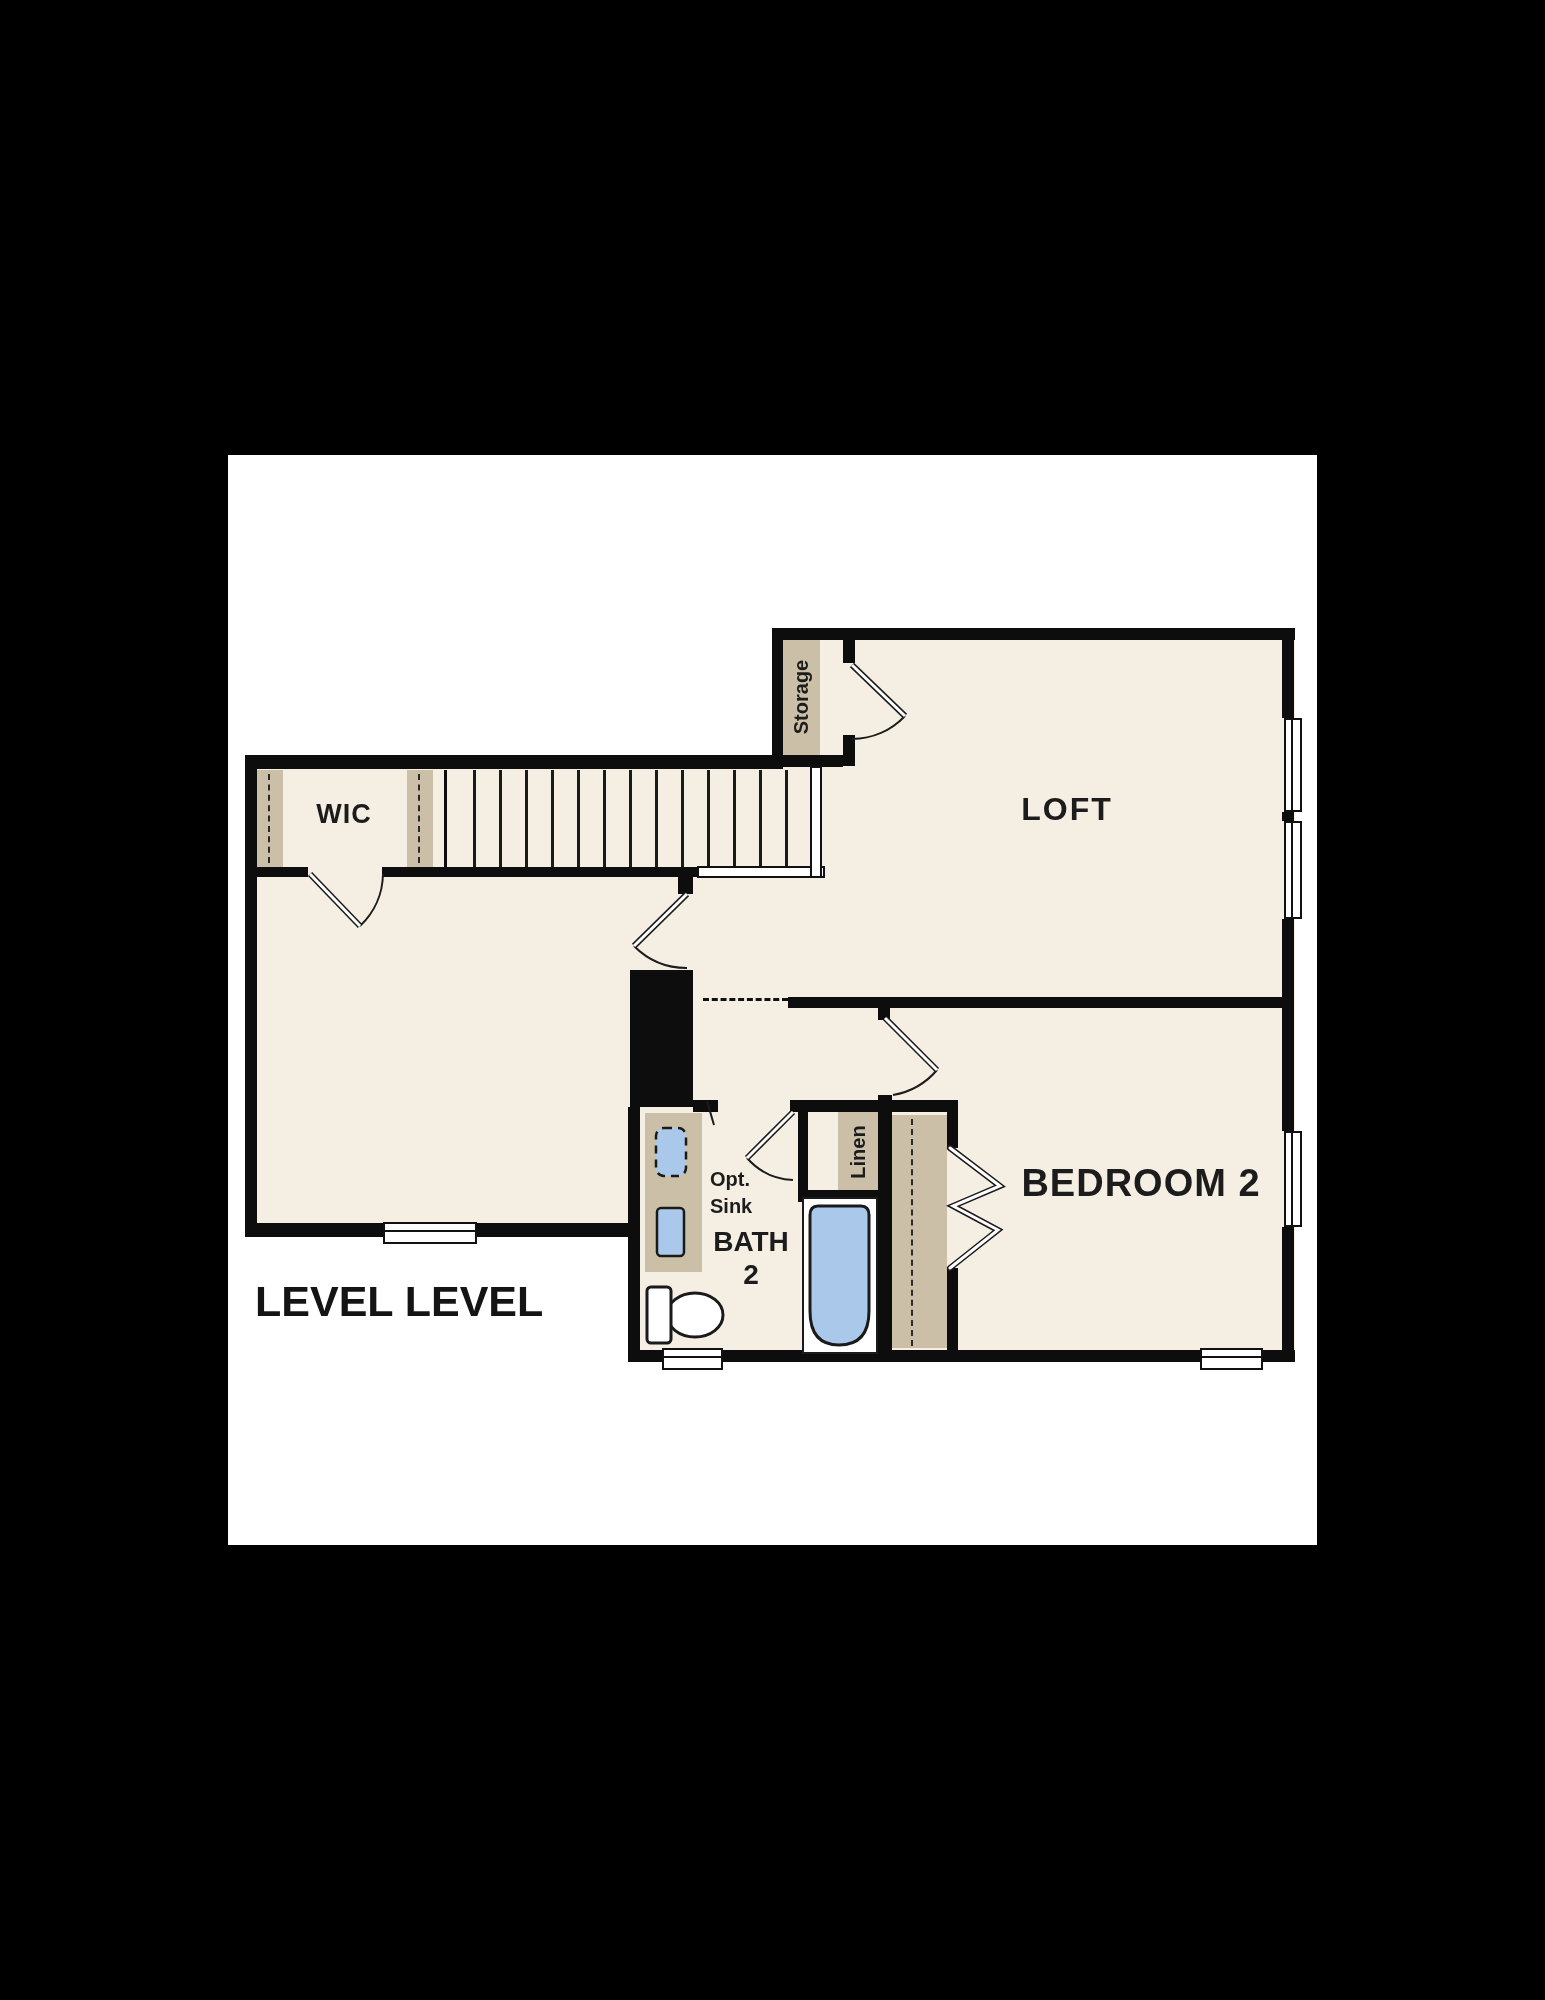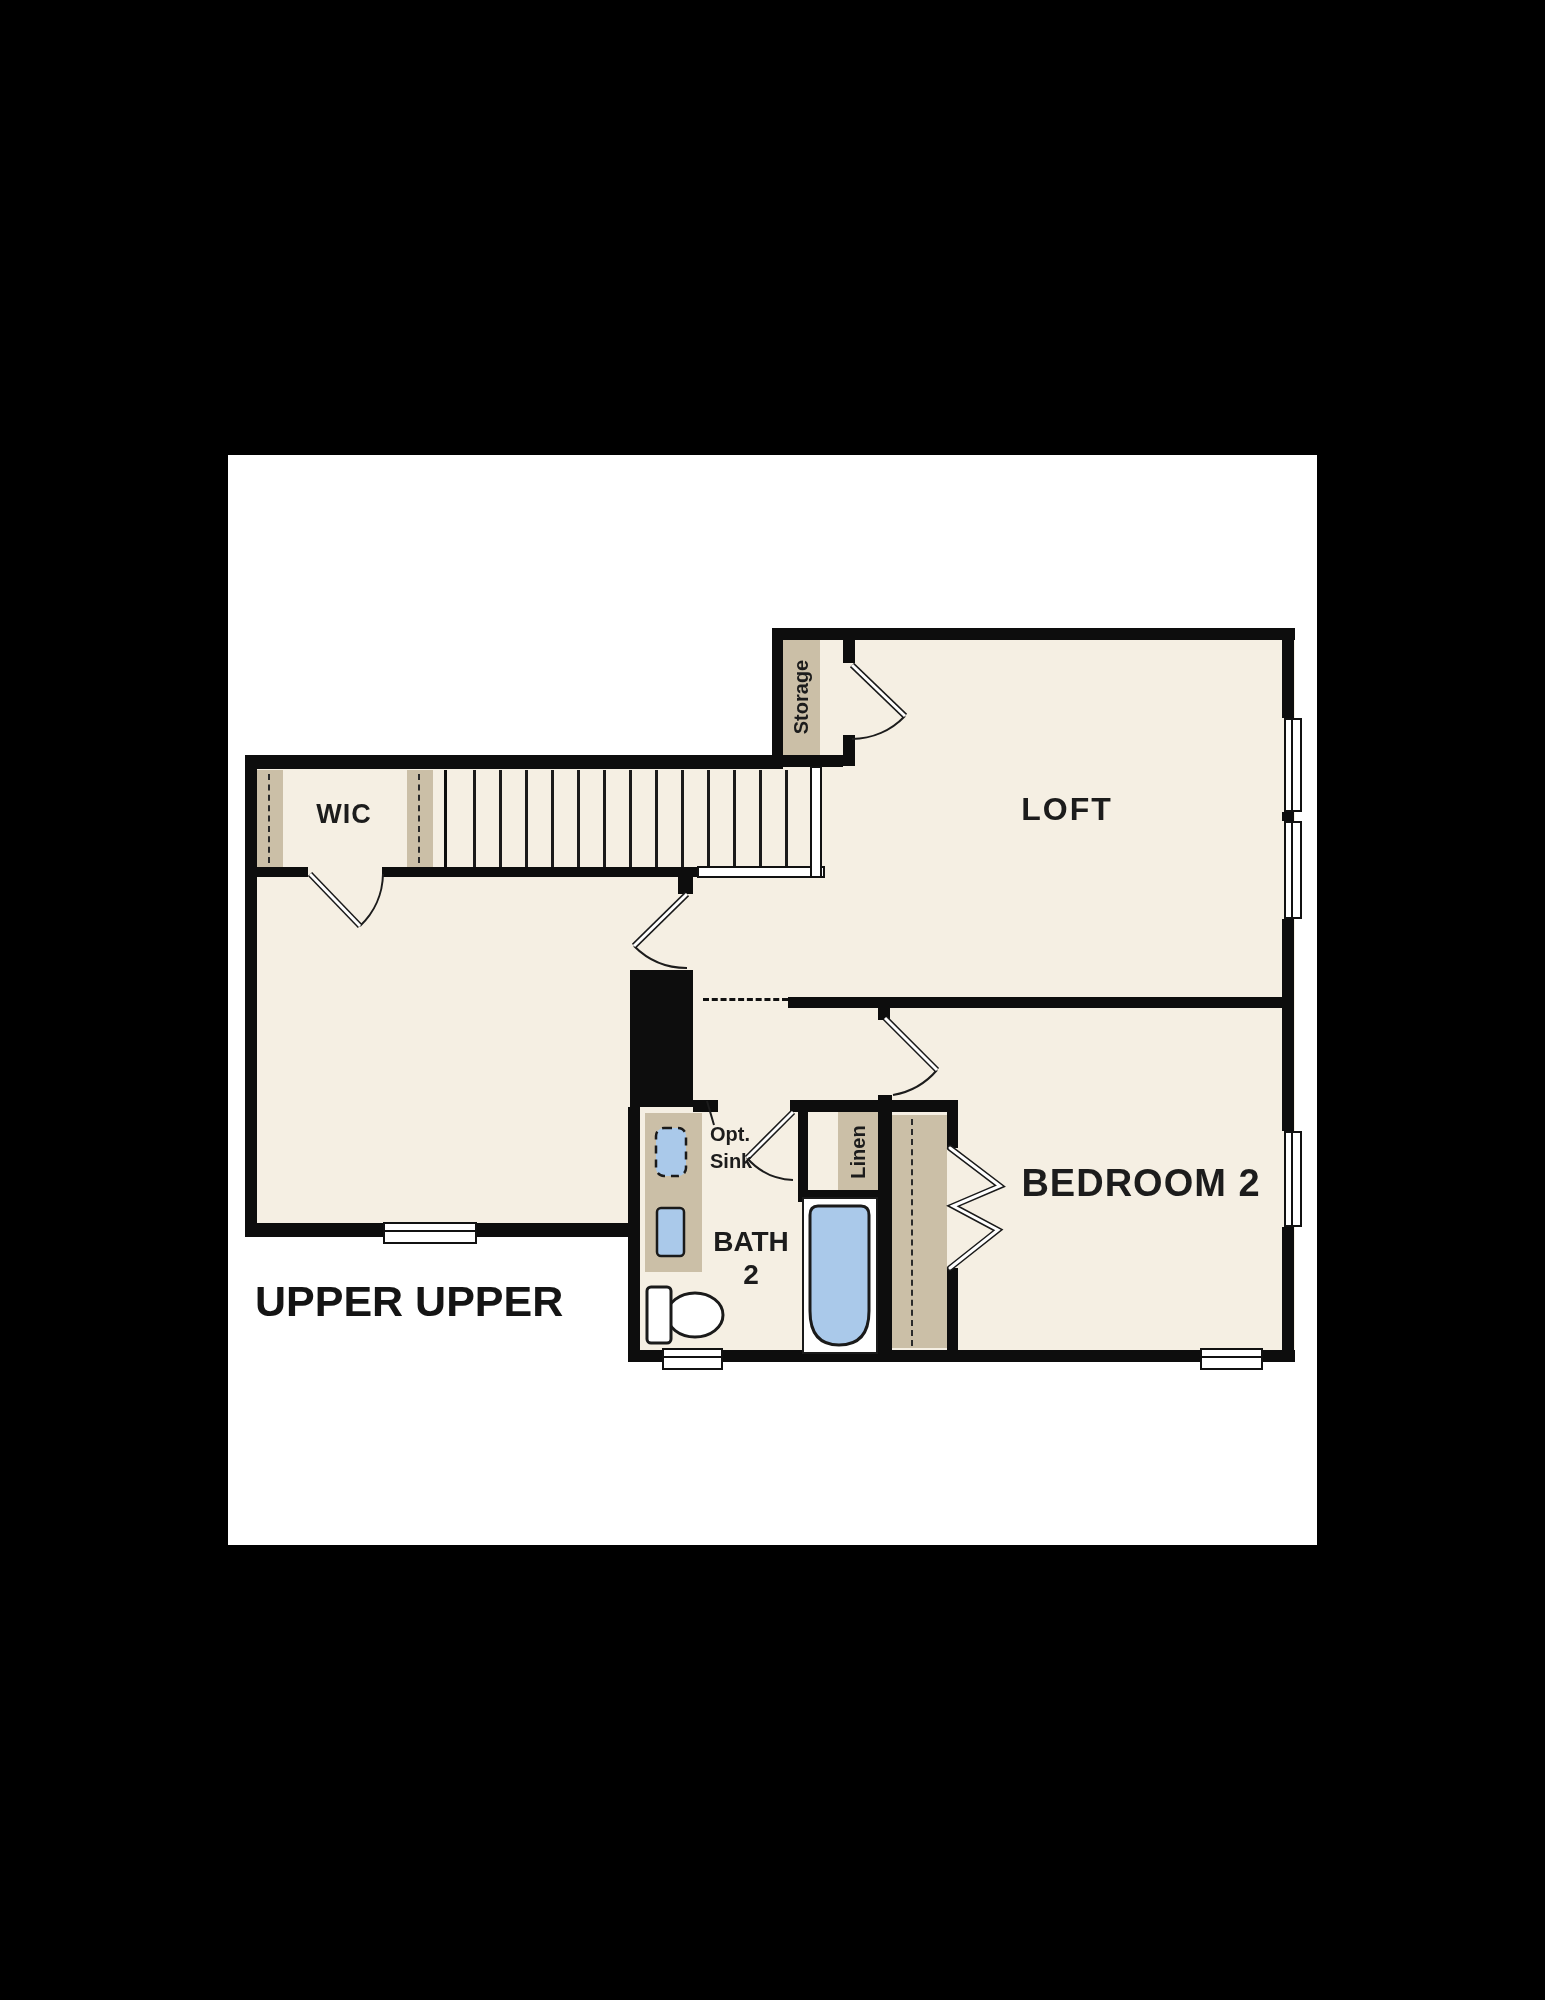--- a/index.html
+++ b/index.html
@@ -16,21 +16,21 @@
   .win .mull-h{position:absolute;left:0;right:0;height:2px;background:#111;top:6px;}
   .rail{background:#fff;border:2px solid #111;}
   .riser{background:#1a1a1a;width:3px;}
   .rod{border-left:2px dashed #2a2a2a;}
   .dash-open{border-top:3px dashed #111;}
   .lbl{color:#1c1c1c;text-align:center;white-space:nowrap;}
   .room{font-weight:700;font-size:38px;letter-spacing:1px;}
   .loft{font-size:32px;letter-spacing:2px;}
   .bath{font-weight:700;font-size:28px;line-height:33px;}
   .wic{font-weight:700;font-size:27px;letter-spacing:1px;}
-  .small{font-weight:600;font-size:20px;line-height:27px;}
+  .small{font-weight:600;font-size:20px;line-height:27px;margin-top:45px;}
   .vlabel{transform:rotate(-90deg);font-weight:600;font-size:20px;height:20px;line-height:20px;}
   .title{position:absolute;left:27px;top:822px;font-weight:700;font-size:43px;color:#141414;
          letter-spacing:0px;white-space:nowrap;}
   svg{position:absolute;left:0;top:0;}
 </style>
 </head>
 <body>
 
 <div id="stage">
   <div id="sheet">
@@ -181,15 +181,15 @@
       <div>2</div>
     </div>
     <div class="abs lbl wic" style="left:66px;top:344px;width:100px">WIC</div>
     <div class="abs lbl vlabel" style="left:513px;top:232px;width:120px">Storage</div>
     <div class="abs lbl vlabel" style="left:580px;top:687px;width:100px">Linen</div>
     <div class="abs small" style="left:482px;top:666px;color:#1c1c1c;text-align:left">
       <div>Opt.</div>
       <div>Sink</div>
     </div>
 
-    <div class="title">UPPER UPPER</div>
+    <div class="title">LEVEL LEVEL</div>
   </div>
 </div>
 
 </body></html>

